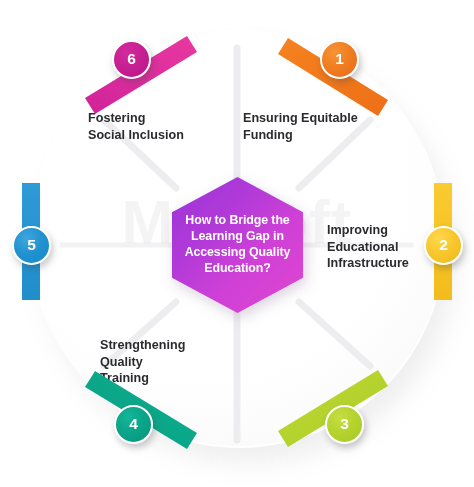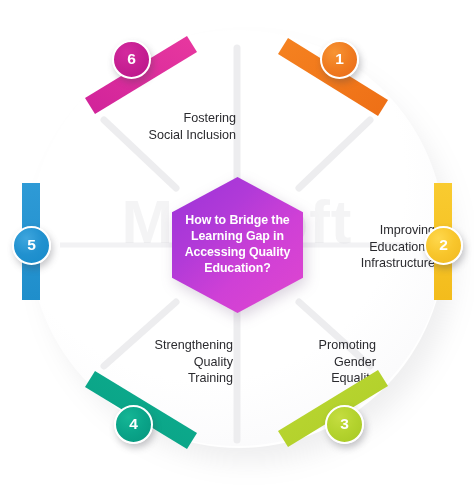--- a/index.html
+++ b/index.html
@@ -109,24 +109,24 @@
     line-height: 1.28;
     text-align: center;
     padding: 0 7px;
     letter-spacing: -0.1px;
   }
 
   
   .node-label {
     position: absolute;
     font-size: 12.6px;
-    font-weight: normal;
+    font-weight: bold;
     color: #2b2b2f;
     line-height: 1.32;
-    text-align: right;
+    text-align: left;
     white-space: pre-line;
   }
   .lbl-1 { left: 243px; top: 110px; width: 148px; }
   .lbl-2 { left: 327px; top: 222px; width: 108px; }
   .lbl-3 { left: 261px; top: 337px; width: 115px; }
   .lbl-4 { left: 100px; top: 337px; width: 133px; }
   .lbl-5 { left: 57px;  top: 222px; width: 110px; }
   .lbl-6 { left: 88px;  top: 110px; width: 148px; }
 
   
@@ -241,26 +241,25 @@
   <div class="hex-wrap">
     <div class="hex">
       <div class="hex-text">How to Bridge
 the Learning
 Gap in Accessing
 Quality
 Education?</div>
     </div>
   </div>
 
+  <div class="node-label lbl-1">Ensuring Equitable
+Funding</div>
   <div class="node-label lbl-2">Improving
 Educational
 Infrastructure</div>
-  <div class="node-label lbl-3">Promoting
-Gender
-Equality</div>
   <div class="node-label lbl-4">Strengthening
 Quality
 Training</div>
   <div class="node-label lbl-6">Fostering
 Social Inclusion</div>
 
   <div class="bullet b1">
     <span class="bullet-num">1</span>
   </div>
   <div class="bullet b2">

